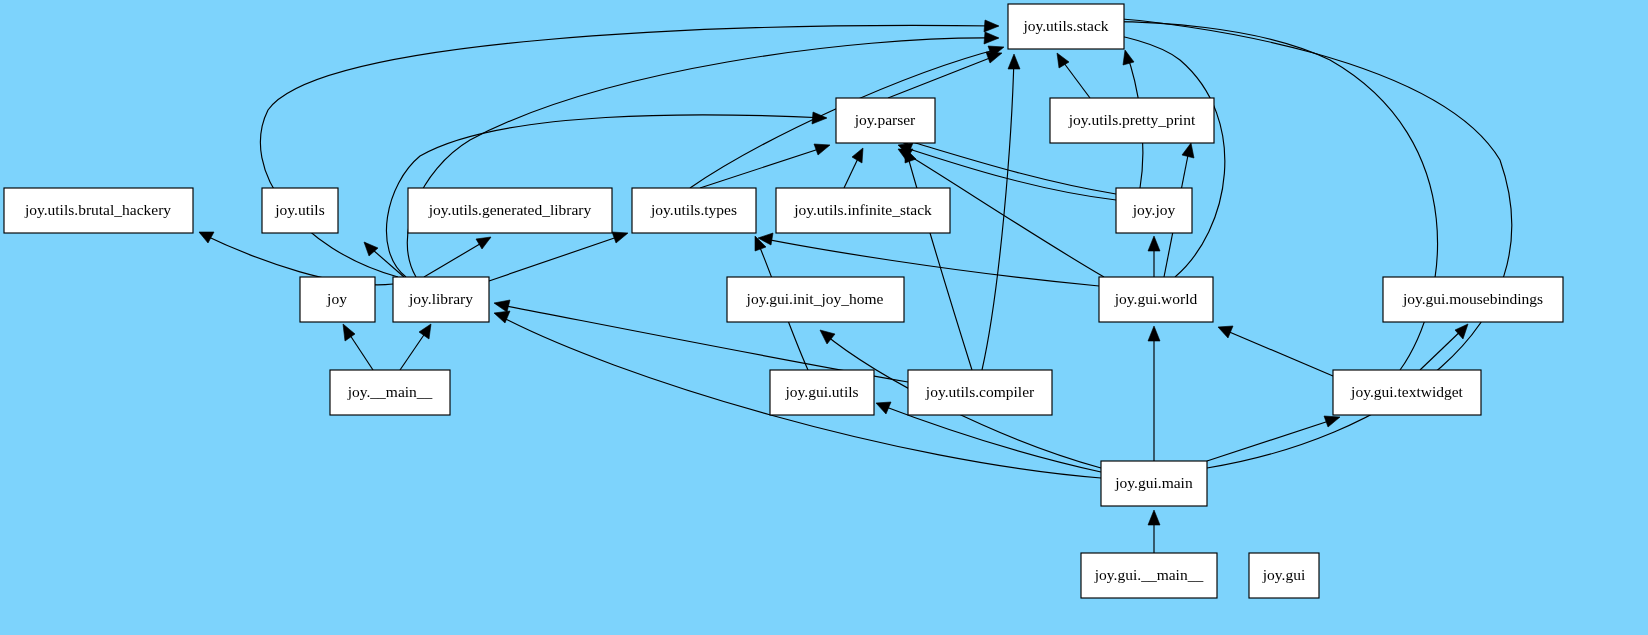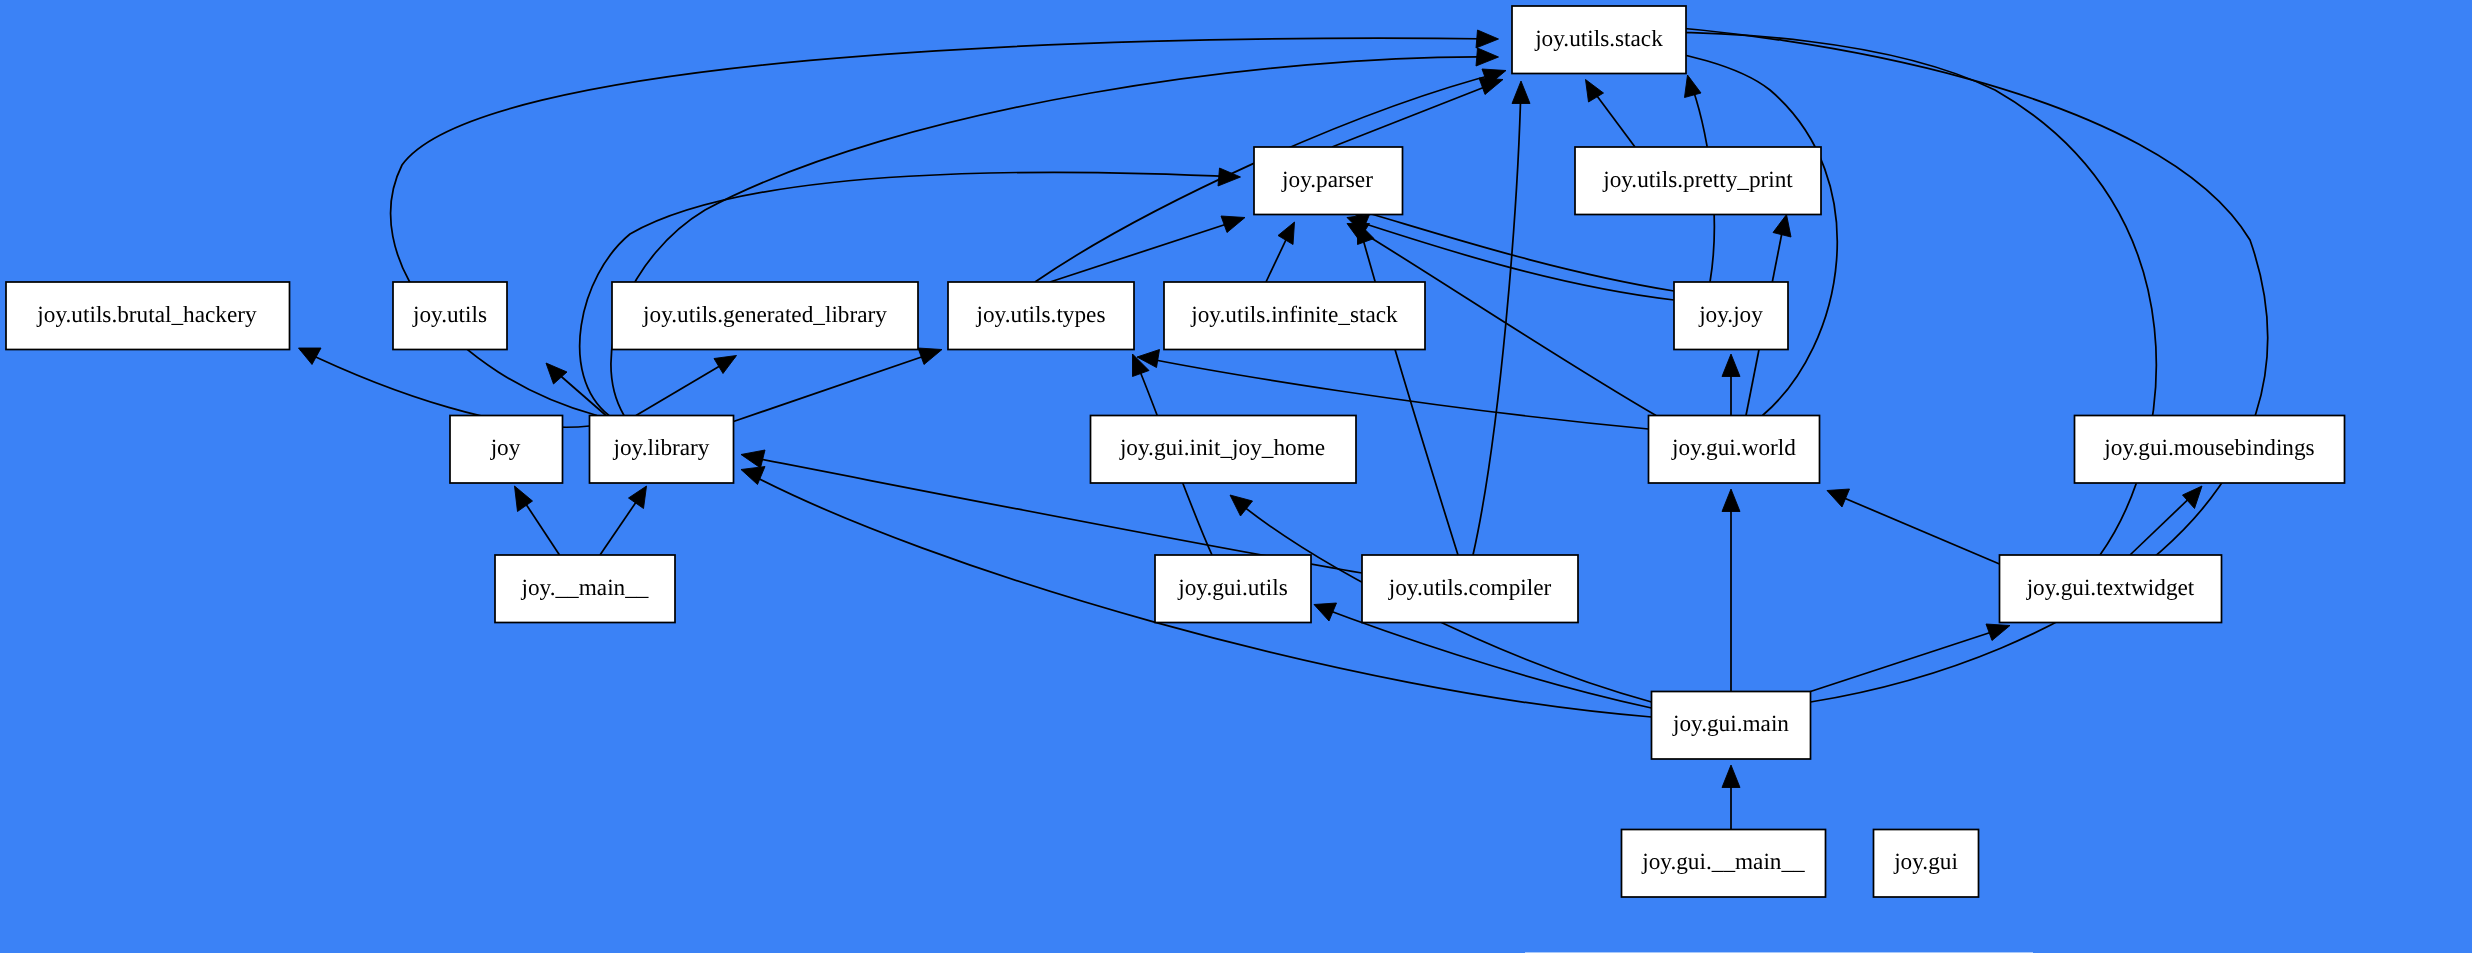--- a/index.html
+++ b/index.html
@@ -1,17 +1,17 @@
 <!DOCTYPE html>
 <html><head>
 <meta charset="utf-8">
 <style>
   html,body{margin:0;padding:0;background:#ffffff;}
   body{font-family:"Liberation Serif","DejaVu Serif",serif;}
-  #graph-root{position:relative;width:1648px;height:635px;background:#3b82f6;overflow:hidden;}
+  #graph-root{position:relative;width:1648px;height:635px;background:#7dd3fc;overflow:hidden;}
   svg{display:block;}
   .node-box{fill:#ffffff;stroke:#000000;stroke-width:1.15;}
   .node-label{font-family:"Liberation Serif","DejaVu Serif",serif;font-size:15.5px;fill:#000000;text-anchor:middle;dominant-baseline:middle;}
   .edge{fill:none;stroke:#000000;stroke-width:1.15;}
   .arrow-head{fill:#000000;stroke:#000000;stroke-width:0.6;}
 </style>
 </head>
 <body>
 
 <div id="graph-root">

